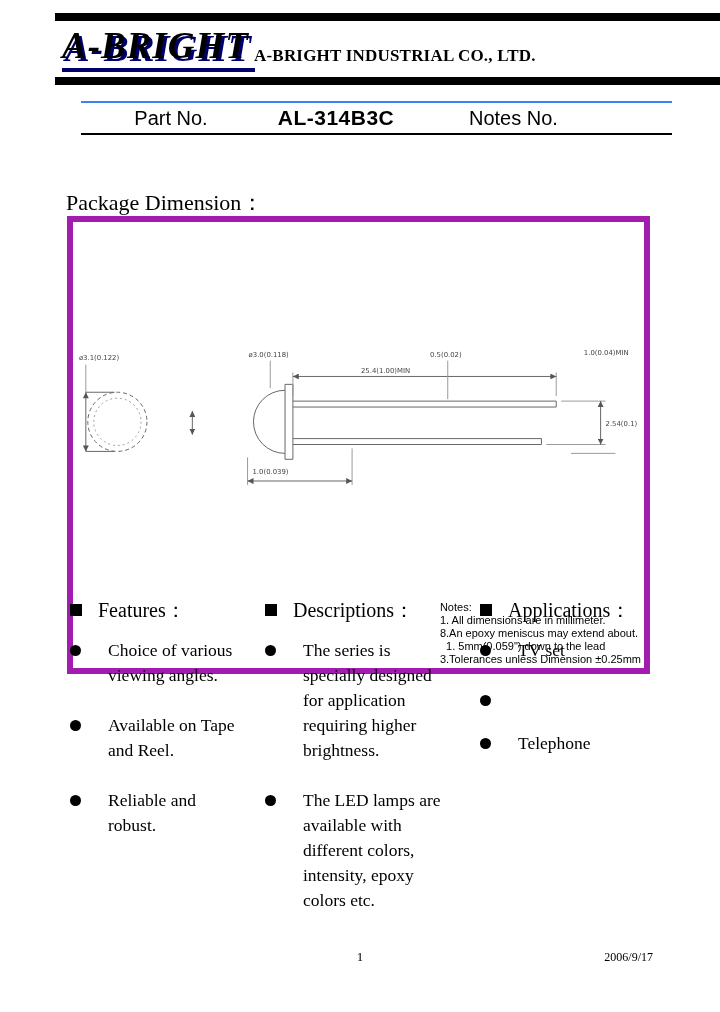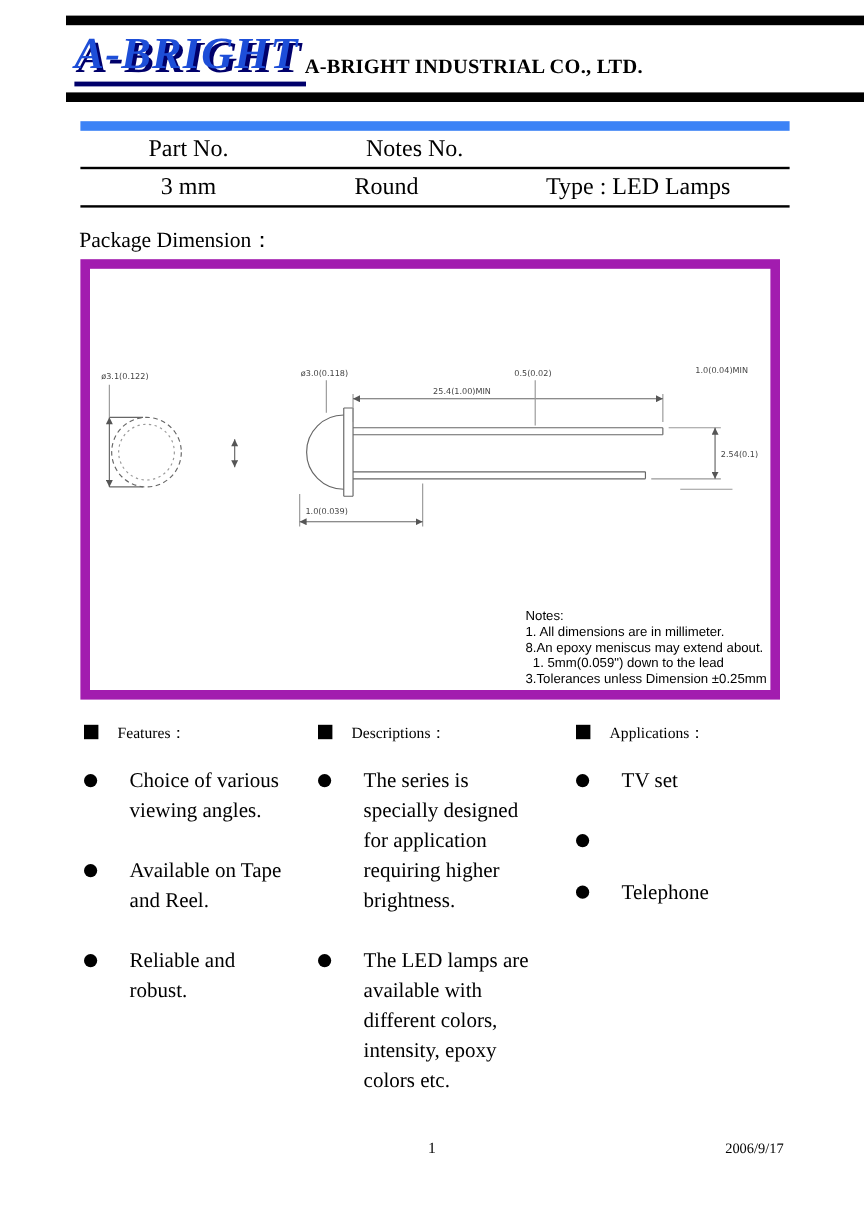--- a/index.html
+++ b/index.html
@@ -7,60 +7,60 @@
     position:relative; width:720px; height:1012px; background:#fff;
     font-family:"Liberation Serif", serif; color:#000; overflow:hidden;
   }
   .bar { position:absolute; left:55px; width:665px; height:8px; background:#000; }
   .bar.top { top:13px; }
   .bar.second { top:77px; }
 
   .logo {
     position:absolute; left:62px; top:26px;
     font-family:"Liberation Serif", serif; font-style:italic; font-weight:bold;
-    font-size:37px; letter-spacing:1px; color:#1d4ed8;
+    font-size:37px; letter-spacing:1px; color:#000000;
     text-shadow:3px 3px 0 #00006b;
     border-bottom:4px solid #00006b; padding:0 6px 1px 0; display:inline-block;
     line-height:1.1;
   }
   .company {
     position:absolute; left:254px; top:46px;
     font-size:17px; font-weight:bold; letter-spacing:0.2px;
   }
 
   .ptable {
-    position:absolute; left:67px; top:101px; width:591px;
-    border-top:8px solid #3b82f6; font-family:Liberation Serif, serif;
+    position:absolute; left:81px; top:101px; width:591px;
+    border-top:2px solid #3b82f6; font-family:Liberation Sans, sans-serif;
   }
   .prow {
     display:grid; grid-template-columns:180px 150px 261px;
     height:30px; align-items:center; border-bottom:2px solid #000;
   }
   .pcell { text-align:center; font-size:20px; }
   .pcell.value { font-weight:bold; font-size:21px; letter-spacing:0.5px; }
   .pcell.leftal { text-align:left; padding-left:58px; }
 
-  .pkg-title { position:absolute; left:66px; top:188px; font-size:18px; }
+  .pkg-title { position:absolute; left:66px; top:188px; font-size:22px; }
 
   .pkg-box {
-    position:absolute; left:67px; top:216px; width:583px; height:367px;
-    border:8px solid #a21caf; box-sizing:border-box;
+    position:absolute; left:67px; top:216px; width:583px; height:458px;
+    border:6px solid #a21caf; box-sizing:border-box;
   }
   .drawing { position:absolute; left:0; top:0; width:100%; height:100%; }
   .notes {
     position:absolute; right:3px; bottom:2px;
     font-family:"Liberation Sans", sans-serif; font-size:11px; line-height:13px;
     white-space:pre; text-align:left;
   }
 
   .col { position:absolute; top:598px; }
   .col.features { left:68px; width:172px; }
   .col.descriptions { left:263px; width:192px; }
   .col.applications { left:478px; width:210px; }
-  .col-header { display:flex; margin-bottom:15px; font-size:13px; line-height:25px; }
+  .col-header { display:flex; margin-bottom:15px; font-size:20px; line-height:25px; }
   .sq { width:12px; height:12px; background:#000; margin:6px 16px 0 2px; flex:none; }
   .item { display:flex; margin-bottom:25px; font-size:17.5px; line-height:25px; }
   .dot { width:11px; height:11px; border-radius:50%; background:#000; margin:7px 17px 0 2px; flex:none; }
   .item .txt { flex:1;margin-left:10px; }
 
   .page-num { position:absolute; left:0; width:100%; top:949px; text-align:center; font-size:13px; }
   .date { position:absolute; top:950px; right:67px; font-size:12px; }
 </style>
 </head>
 <body>
@@ -70,26 +70,22 @@
   <div class="bar top"></div>
 
   <span class="logo">A-BRIGHT</span>
   <div class="company">A-BRIGHT INDUSTRIAL CO., LTD.</div>
 
   <div class="bar second"></div>
 
   <div class="ptable">
     <div class="prow">
       <div class="pcell">Part No.</div>
+      <div class="pcell value">AL-314B3C</div>
       <div class="pcell leftal">Notes No.</div>
-    </div>
-    <div class="prow">
-      <div class="pcell">3 mm</div>
-      <div class="pcell">Round</div>
-      <div class="pcell leftal">Type : LED Lamps</div>
     </div>
   </div>
 
   <div class="pkg-title">Package Dimension：</div>
 
   <div class="pkg-box">
     <svg class="drawing" viewBox="0 0 579 363" xmlns="http://www.w3.org/2000/svg">
       <defs>
         <marker id="arr" markerWidth="7" markerHeight="6" refX="6" refY="3" orient="auto" markerUnits="userSpaceOnUse">
           <path d="M0,0 L6,3 L0,6 Z" fill="#555"></path>

